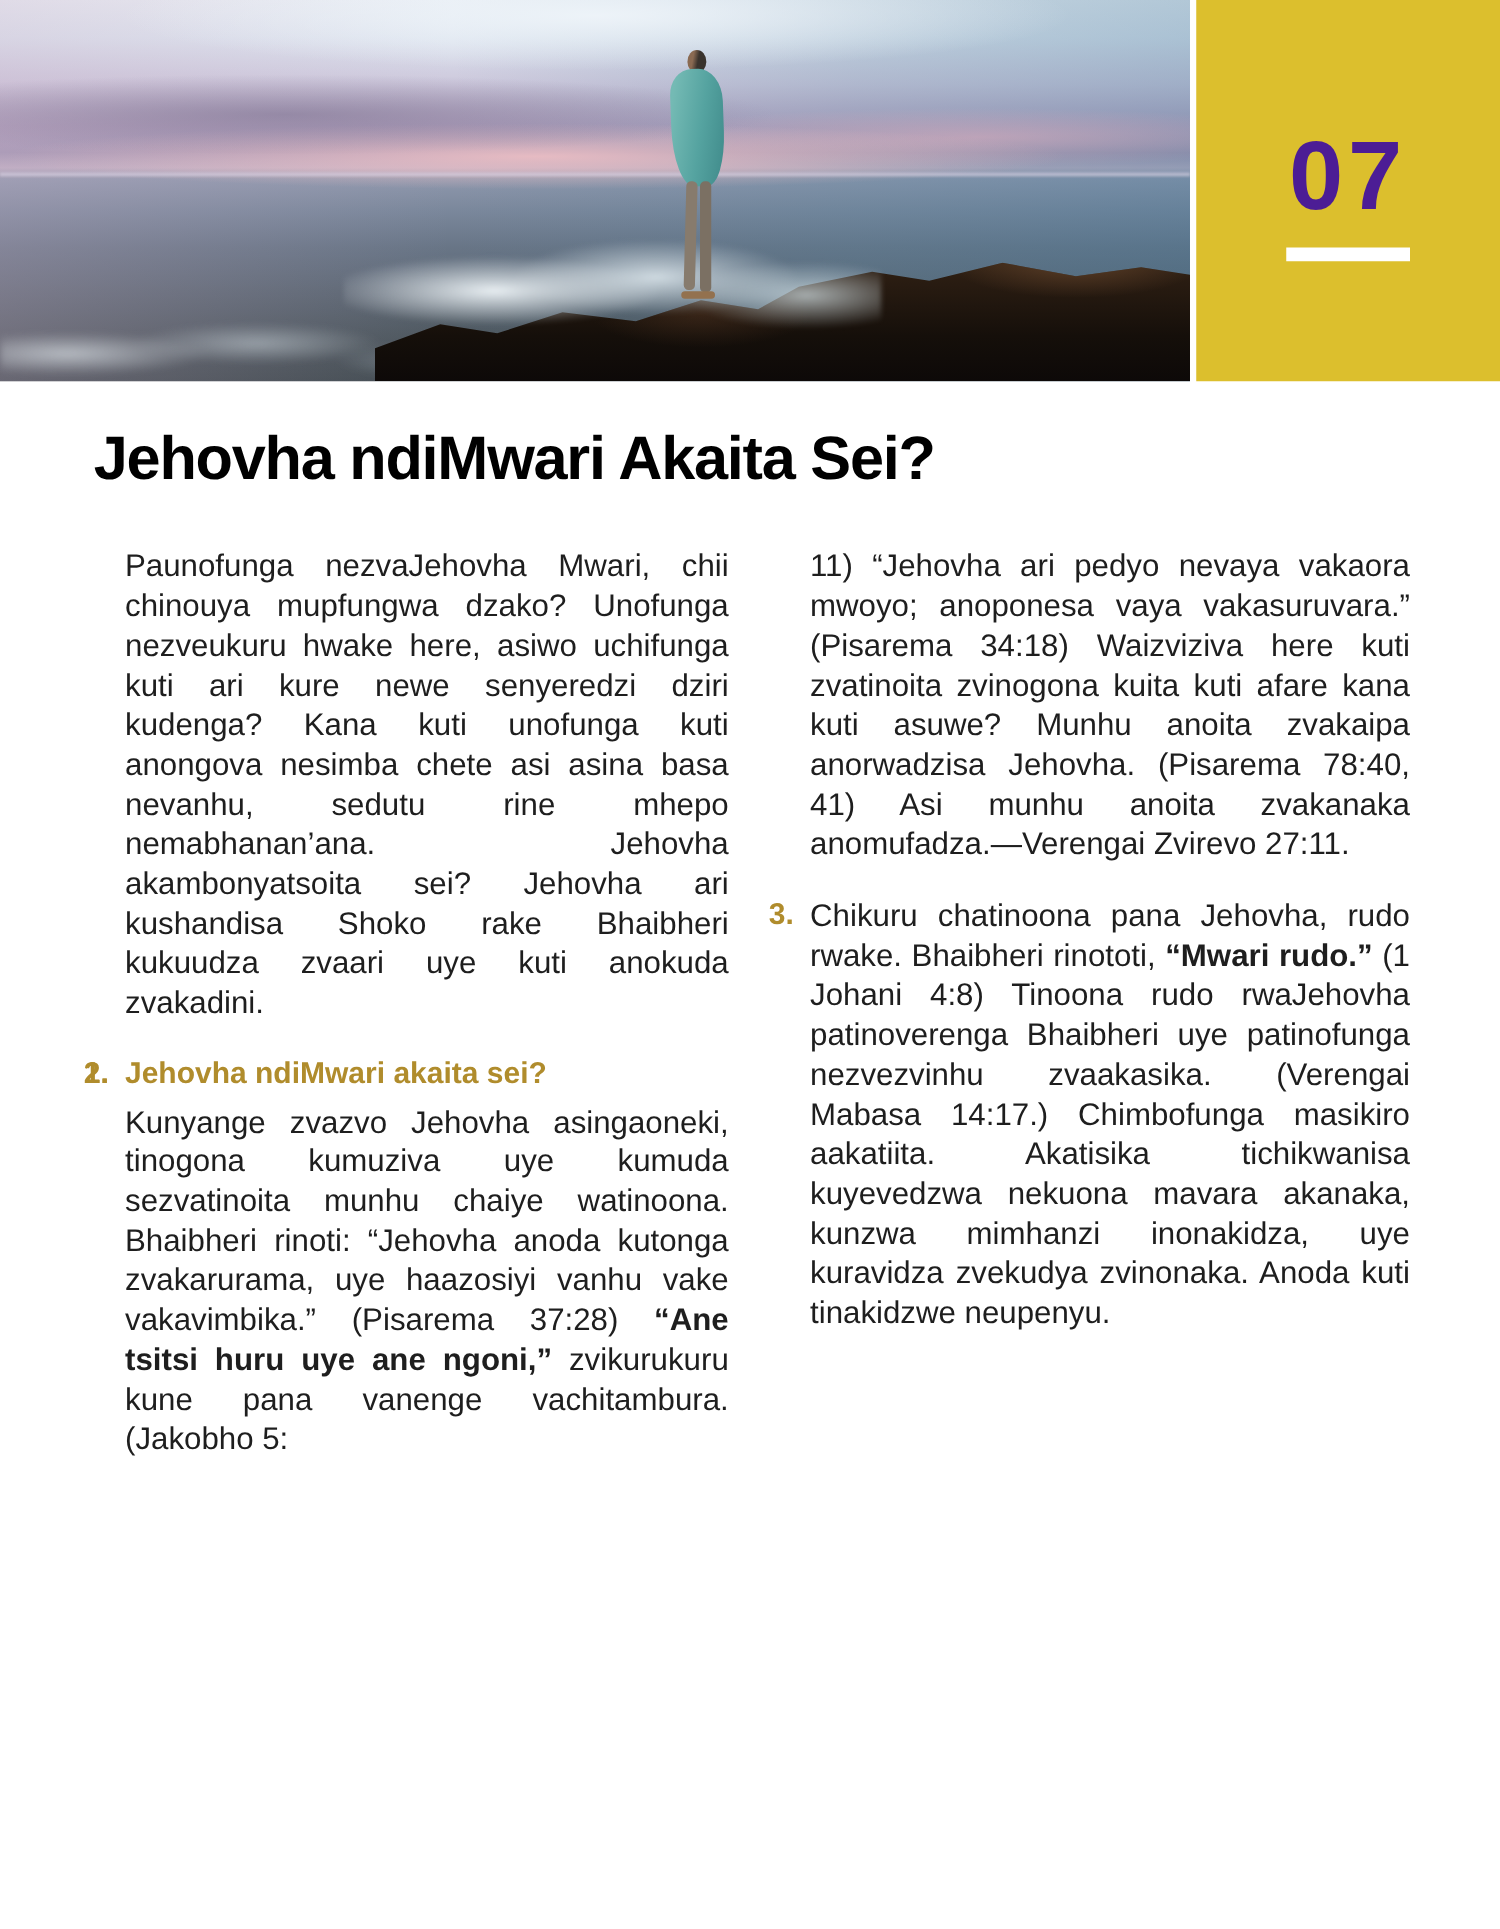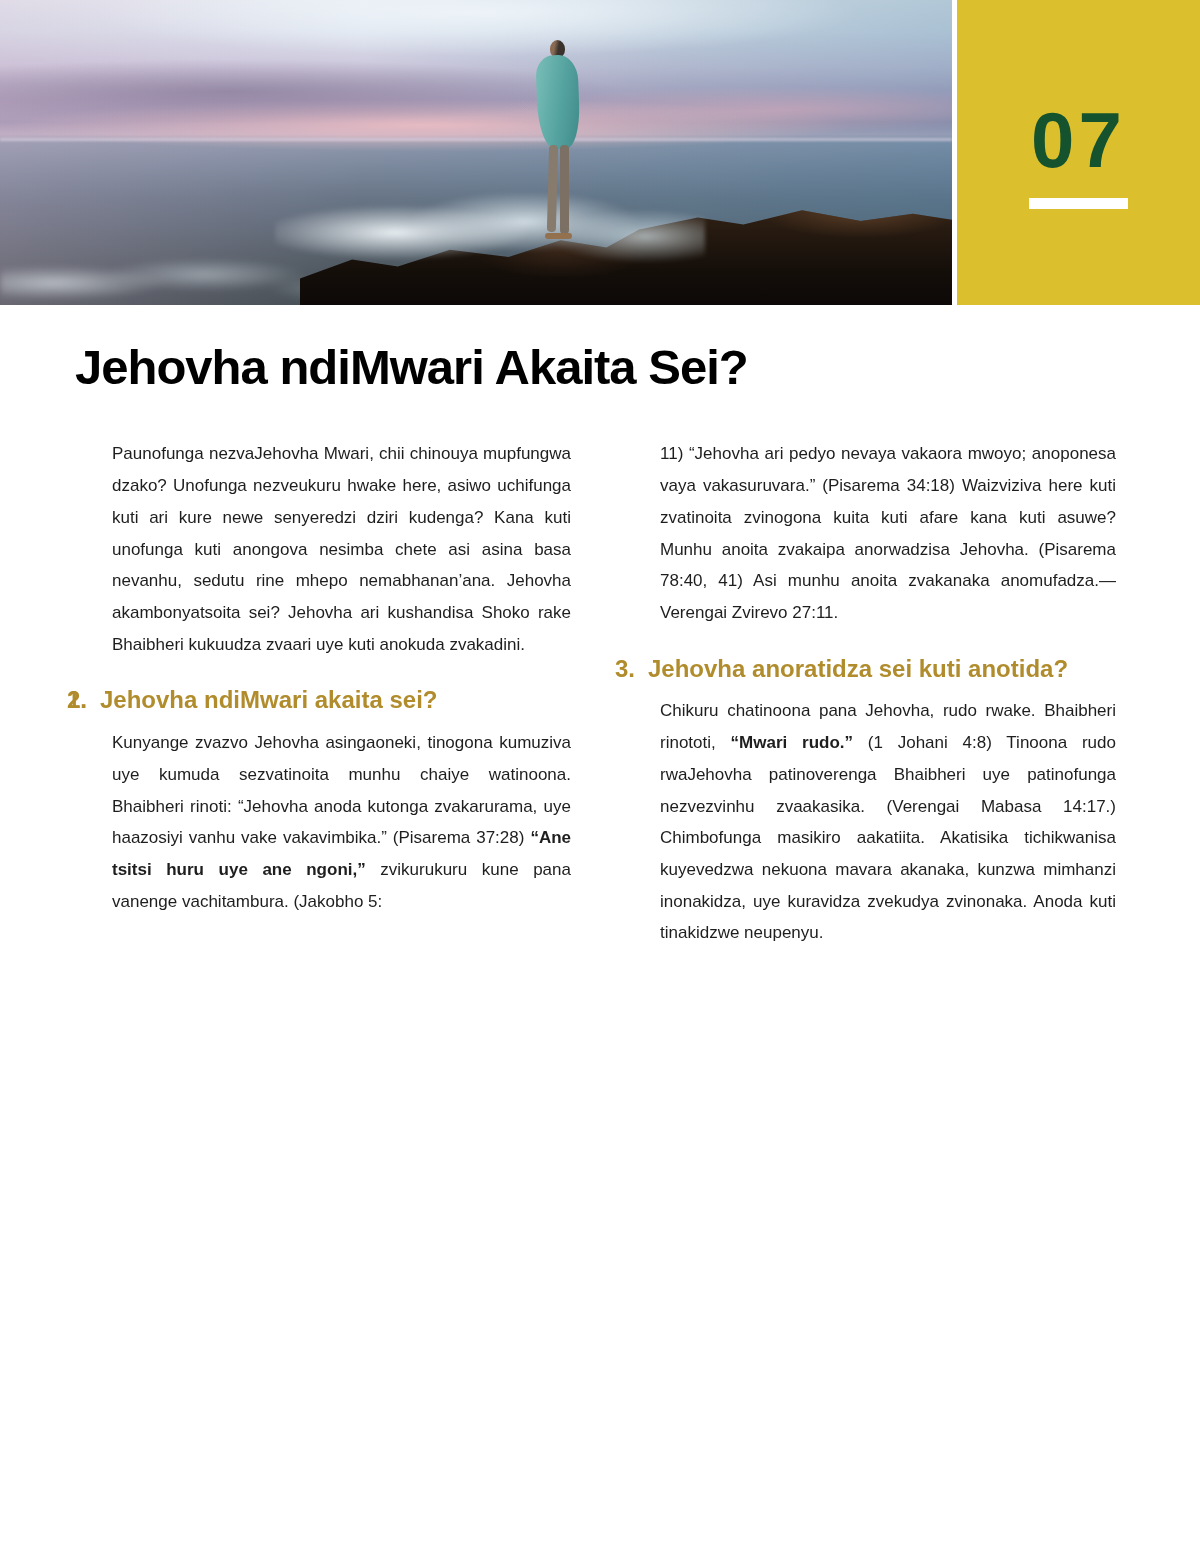--- a/index.html
+++ b/index.html
@@ -85,42 +85,42 @@
     position:absolute;left:12px;top:193px;width:27px;height:6px;
     background:#93714f;border-radius:3px;
   }
   .badge{
     position:absolute;left:957px;top:0;width:243px;height:305px;
     background:var(--accent-yellow);
     display:flex;align-items:flex-start;justify-content:center;
   }
   .badge-number{
     margin-top:100px;
-    font-size:78px;font-weight:700;color:#14532d;line-height:1.05;
+    font-size:78px;font-weight:700;color:#4c1d95;line-height:1.05;
     letter-spacing:4px;
     padding:0 2px 16px 2px;
     border-bottom:11px solid #fff;
   }
 
   
   .article-title{
     margin:37px 0 0 75px;
     font-size:49px;font-weight:700;line-height:1.05;
     letter-spacing:-1px;color:#000;
   }
   .columns{
     display:flex;gap:65px;
     margin:45px 72px 0 100px;
   }
   .col{flex:0 0 auto;}
   .col-left{width:483px;}
   .col-right{width:480px;}
   .para{
-    margin:12px;
-    font-size:17px;line-height:31.7px;
+    margin:0;
+    font-size:25px;line-height:31.7px;
     text-align:justify;
     hyphens:auto;-webkit-hyphens:auto;
   }
   .para .bold{font-weight:700;}
   .question{
     position:relative;
     margin:26px 0 9px 0;
     font-size:24px;font-weight:700;line-height:1.2;
     color:var(--heading-gold);
   }
@@ -153,16 +153,16 @@
 
 <div class="columns">
   <div class="col col-left" id="col-left">
       <p class="para"><span>Paunofunga nezvaJehovha Mwari, chii chinouya mupfungwa dzako? Unofunga nezveukuru hwake here, asiwo uchifunga kuti ari kure newe senyeredzi dziri kudenga? Kana kuti unofunga kuti anongova nesimba chete asi asina basa nevanhu, sedutu rine mhepo nemabhanan’ana. Jehovha akambonyatsoita sei? Jehovha ari kushandisa Shoko rake Bhaibheri kukuudza zvaari uye kuti anokuda zvakadini.</span></p>
       <h3 class="question"><span class="qnum">1.</span></h3>
       <h3 class="question"><span class="qnum">2.</span><span class="qtext">Jehovha ndiMwari akaita sei?</span></h3>
       <p class="para"><span>Kunyange zvazvo Jehovha asingaoneki, tinogona kumuziva uye kumuda sezvatinoita munhu chaiye watinoona. Bhaibheri rinoti: “Jehovha anoda kutonga zvakarurama, uye haazosiyi vanhu vake vakavimbika.” (Pisarema 37:28) </span><span class="bold">“Ane tsitsi huru uye ane ngoni,”</span><span> zvikurukuru kune pana vanenge vachitambura. (Jakobho 5:</span></p>
     </div>
   <div class="col col-right" id="col-right">
       <p class="para"><span>11) “Jehovha ari pedyo nevaya vakaora mwoyo; anoponesa vaya vakasuruvara.” (Pisarema 34:18) Waizviziva here kuti zvatinoita zvinogona kuita kuti afare kana kuti asuwe? Munhu anoita zvakaipa anorwadzisa Jehovha. (Pisarema 78:40, 41) Asi munhu anoita zvakanaka anomufadza.—Verengai Zvirevo 27:11.</span></p>
-      <h3 class="question"><span class="qnum">3.</span><span class="qtext">Jehovha anoratidza sei kuti anotida?</span></h3>
+      <h3 class="question"><span class="qnum">3.</span></h3>
       <p class="para"><span>Chikuru chatinoona pana Jehovha, rudo rwake. Bhaibheri rinototi, </span><span class="bold">“Mwari rudo.”</span><span> (1 Johani 4:8) Tinoona rudo rwaJehovha patinoverenga Bhaibheri uye patinofunga nezvezvinhu zvaakasika. (Verengai Mabasa 14:17.) Chimbofunga masikiro aakatiita. Akatisika tichikwanisa kuyevedzwa nekuona mavara akanaka, kunzwa mimhanzi inonakidza, uye kuravidza zvekudya zvinonaka. Anoda kuti tinakidzwe neupenyu.</span></p>
     </div>
 </div>
 
 </body></html>

